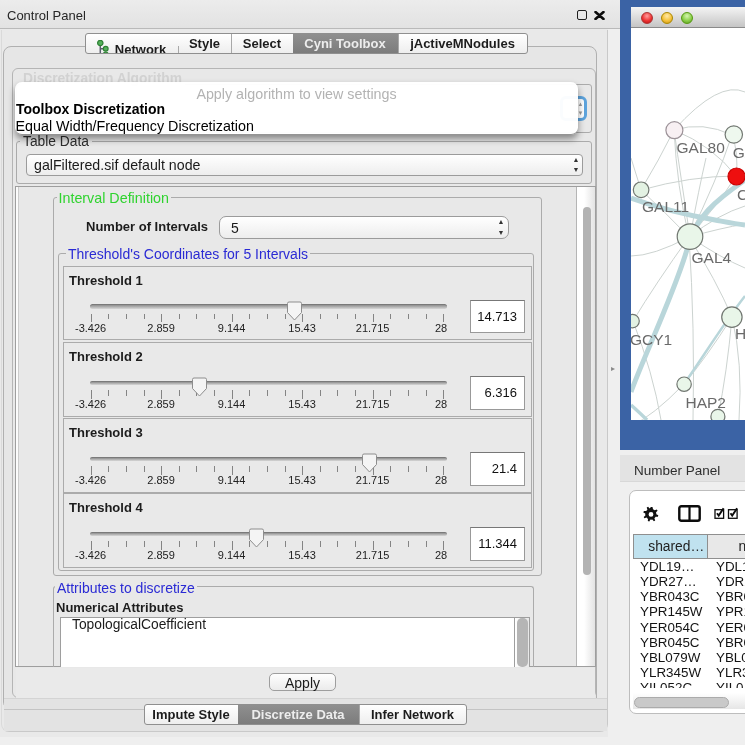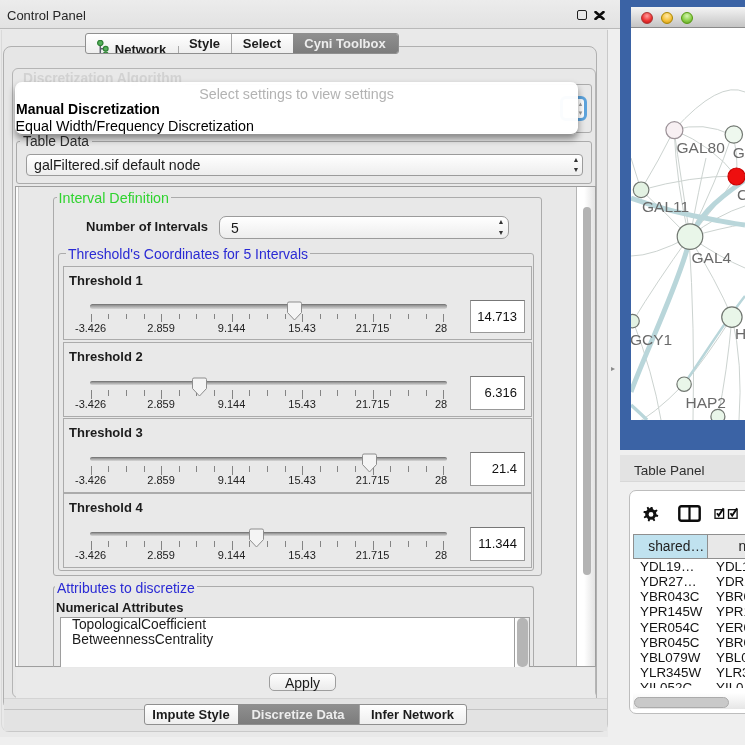--- a/index.html
+++ b/index.html
@@ -27,20 +27,21 @@
     <svg width="12" height="18" viewBox="0 0 12 18" style="margin-right:6px;">
       <path d="M3.3 4 L3.3 16 M3.3 8.8 L8 8.8 M3.3 14.4 L8 14.4" stroke="#5b5e6d" stroke-width="1.5" fill="none"></path>
       <circle cx="3.3" cy="3" r="2.7" fill="#55b05b" stroke="#2e8035" stroke-width="1.2"></circle>
       <circle cx="8.7" cy="8.8" r="2.4" fill="#55b05b" stroke="#2e8035" stroke-width="1.2"></circle>
       <circle cx="8.7" cy="14.4" r="2.4" fill="#55b05b" stroke="#2e8035" stroke-width="1.2"></circle>
     </svg>
     Network</div>
   <div style="display:flex;align-items:center;justify-content:center;width:52px;border-right:1px solid #a8a8a8;font-size:13px;font-weight:bold;color:#1c1c1c;">Style</div>
   <div style="display:flex;align-items:center;justify-content:center;width:61px;font-size:13px;font-weight:bold;color:#1c1c1c;">Select</div>
   <div style="display:flex;align-items:center;justify-content:center;width:105px;font-size:13px;font-weight:bold;color:#ededed;background:linear-gradient(#8f8f8f,#7c7c7c);">Cyni Toolbox</div>
+  <div style="display:flex;align-items:center;justify-content:center;width:128px;font-size:13px;font-weight:bold;color:#1c1c1c;border-left:1px solid #a8a8a8;">jActiveMNodules</div>
 </div>
 
 <div class="abs" style="left:12px;top:68px;width:584px;height:630px;border:1px solid #b5b5b5;border-radius:6px;background:#e8e8e8;"></div>
 
 <div class="abs" style="left:16px;top:84px;width:576px;height:49px;border:1px solid #ababab;border-radius:3px;"></div>
 <div class="abs" style="left:20px;top:71px;font-size:13.8px;font-weight:bold;color:#d2d2d2;background:#e8e8e8;padding:0 3px;">Discretization Algorithm</div>
 
 <div class="abs" style="left:560px;top:96px;width:27px;height:25px;border:3px solid #5da3dc;border-radius:6px;background:#fff;"></div>
 <div class="abs" style="left:577px;top:100px;width:7px;height:17px;font-size:6px;color:#9a9a9a;line-height:8.5px;text-align:center;">▲<br>▼</div>
 
@@ -202,43 +203,42 @@
       <path d="M1.5 2.5 Q1.5 1 3 1 L14 1 Q15.5 1 15.5 2.5 L15.5 11.5 L8.5 19 L1.5 11.5 Z" fill="#f4f4f4" stroke="#8d8d8d" stroke-width="1"></path>
     </svg>
     <div class="abs" style="left:470px;top:527px;width:55px;height:33.5px;background:#fff;border:1px solid #999;border-top-color:#777;font-size:13px;color:#111;text-align:right;line-height:32px;padding-right:7px;">11.344</div>
   </div>
 
 <div class="abs" style="left:53px;top:586px;width:481px;height:81px;border:1px solid #ababab;border-radius:3px 3px 0 0;border-bottom:none;"></div>
 <div class="abs" style="left:55px;top:579.5px;font-size:14px;color:#2a2ad4;background:#e8e8e8;padding:0 2px;">Attributes to discretize</div>
 <div class="abs" style="left:56px;top:599.5px;font-size:13px;font-weight:bold;color:#1c1c1c;">Numerical Attributes</div>
 <div class="abs" style="left:60px;top:617px;width:455px;height:50px;border:1px solid #9e9e9e;border-bottom:none;background:#fff;font-size:13.8px;color:#1b1b1b;overflow:hidden;">
   <div style="padding-left:11px;height:14.7px;line-height:14.7px;">TopologicalCoefficient</div>
-  <div style="padding-left:11px;height:14.7px;line-height:14.7px;">BetweennessCentrality</div>
 </div>
 <div class="abs" style="left:515px;top:617px;width:15px;height:50px;background:linear-gradient(to right,#fff,#e8e8e8);border:1px solid #9e9e9e;border-left:none;border-bottom:none;"></div>
 <div class="abs" style="left:517px;top:618px;width:11px;height:49px;background:#b5b5b5;border-radius:5px;"></div>
 
 <div class="abs" style="left:16px;top:668px;width:579px;height:29.5px;background:#eaeaea;"></div>
 
 <div class="abs" style="left:269px;top:673px;width:67px;height:18px;border:1px solid #9e9e9e;border-radius:5px;background:linear-gradient(#fefefe,#ebebeb);font-size:14px;color:#1b1b1b;text-align:center;line-height:18px;">Apply</div>
 
 <div class="abs" style="left:4px;top:697.5px;width:603px;height:33px;background:#e3e3e3;border-top:1px solid #d4d4d4;"></div>
 <div class="abs" style="left:4px;top:709px;width:603px;height:1px;background:#c4c4c4;"></div>
 
 <div class="abs" style="left:143.5px;top:704px;height:20.5px;display:flex;border:1px solid #8f8f8f;border-radius:3px;overflow:hidden;background:linear-gradient(#ffffff,#eeeeee);">
   <div style="display:flex;align-items:center;justify-content:center;width:93px;font-size:13px;font-weight:bold;color:#1c1c1c;">Impute Style</div>
   <div style="display:flex;align-items:center;justify-content:center;width:121px;font-size:13px;font-weight:bold;color:#ededed;background:linear-gradient(#8f8f8f,#7c7c7c);">Discretize Data</div>
   <div style="display:flex;align-items:center;justify-content:center;width:106px;font-size:13px;font-weight:bold;color:#1c1c1c;border-left:1px solid #a8a8a8;">Infer Network</div>
 </div>
 
 <div class="abs" style="left:611px;top:364px;font-size:8px;color:#888;">▸</div>
 
 <div class="abs" style="left:15px;top:82px;width:563px;height:53px;background:rgba(255,255,255,0.97);border-radius:7px;border-bottom:1px solid rgba(60,60,60,0.55);box-shadow:0 4px 7px rgba(0,0,0,0.42);"></div>
-<div class="abs" style="left:0;top:86px;width:593px;text-align:center;font-size:14.3px;color:#b3b3b3;">Select settings to view settings</div>
-<div class="abs" style="left:16px;top:101px;font-size:14px;font-weight:bold;color:#000;">Manual Discretization</div>
+<div class="abs" style="left:0;top:86px;width:593px;text-align:center;font-size:14.3px;color:#b3b3b3;">Apply algorithm to view settings</div>
+<div class="abs" style="left:16px;top:101px;font-size:14px;font-weight:bold;color:#000;">Toolbox Discretization</div>
 <div class="abs" style="left:15.5px;top:117.5px;font-size:14.3px;color:#000;">Equal Width/Frequency Discretization</div>
 
 <div class="abs" style="left:620px;top:0;width:125px;height:449.5px;background:#3b63a5;"></div>
 <div class="abs" style="left:631px;top:6.5px;width:114px;height:21px;background:linear-gradient(#f4f4f4,#c5c5c5);border-bottom:1px solid #8a8a8a;"></div>
 <div class="abs" style="left:641px;top:11.5px;width:12px;height:12px;border-radius:50%;background:radial-gradient(circle at 50% 30%,#ff9d9d,#ee3434 55%,#b50f0f);border:1px solid #a33;"></div>
 <div class="abs" style="left:661px;top:11.5px;width:12px;height:12px;border-radius:50%;background:radial-gradient(circle at 50% 30%,#ffe9a8,#f5c23b 55%,#c78f10);border:1px solid #a80;"></div>
 <div class="abs" style="left:681px;top:11.5px;width:12px;height:12px;border-radius:50%;background:radial-gradient(circle at 50% 30%,#d6f5b0,#8bd04a 55%,#57961c);border:1px solid #591;"></div>
 
 <div class="abs" style="left:631px;top:28px;width:114px;height:392px;background:#fff;overflow:hidden;">
 <svg width="114" height="392" viewBox="0 0 114 392" style="position:absolute;left:0;top:0;">
@@ -293,21 +293,21 @@
     <text x="106" y="171.5">C</text>
     <text x="60.5" y="235">GAL4</text>
     <text x="104" y="310.5">H</text>
     <text x="-1" y="317">GCY1</text>
     <text x="54.5" y="379.5">HAP2</text>
   </g>
 </svg>
 </div>
 
 <div class="abs" style="left:620px;top:454.5px;width:125px;height:27px;background:#e3e3e3;border-bottom:1px solid #d8d8d8;"></div>
-<div class="abs" style="left:634px;top:462.5px;font-size:13.5px;color:#2e2e2e;">Table Panel</div>
+<div class="abs" style="left:634px;top:462.5px;font-size:13.5px;color:#2e2e2e;">Number Panel</div>
 
 <div class="abs" style="left:629px;top:490px;width:130px;height:224px;background:#fff;border:1px solid #bdbdbd;border-radius:7px;"></div>
 
 <svg class="abs" style="left:643px;top:506px;" width="16" height="17" viewBox="0 0 16 17">
   <path fill="#111" d="M8 1 L9.5 1 L10 3.2 A5 5 0 0 1 11.7 4.2 L13.8 3.4 L14.6 4.7 L13 6.3 A5 5 0 0 1 13.3 8.2 L15.3 9.2 L14.9 10.7 L12.6 10.7 A5 5 0 0 1 11.4 12.2 L12.2 14.4 L10.9 15.2 L9.3 13.5 A5 5 0 0 1 7.4 13.6 L6.3 15.6 L4.8 15.1 L5 12.9 A5 5 0 0 1 3.6 11.6 L1.4 12.3 L0.7 10.9 L2.4 9.4 A5 5 0 0 1 2.3 7.5 L0.3 6.4 L0.9 5 L3.1 5.1 A5 5 0 0 1 4.4 3.7 L3.7 1.5 L5.1 0.8 L6.6 2.5 A5 5 0 0 1 8 1 Z M8 6 A2.4 2.4 0 1 0 8 10.8 A2.4 2.4 0 1 0 8 6 Z"></path>
 </svg>
 <svg class="abs" style="left:678px;top:505px;" width="23" height="17" viewBox="0 0 23 17">
   <rect x="1.3" y="1.3" width="20.4" height="14.4" rx="2" fill="none" stroke="#0c0c0c" stroke-width="2.4"></rect>
   <line x1="11.5" y1="1" x2="11.5" y2="16" stroke="#0c0c0c" stroke-width="2.2"></line>
 </svg>

